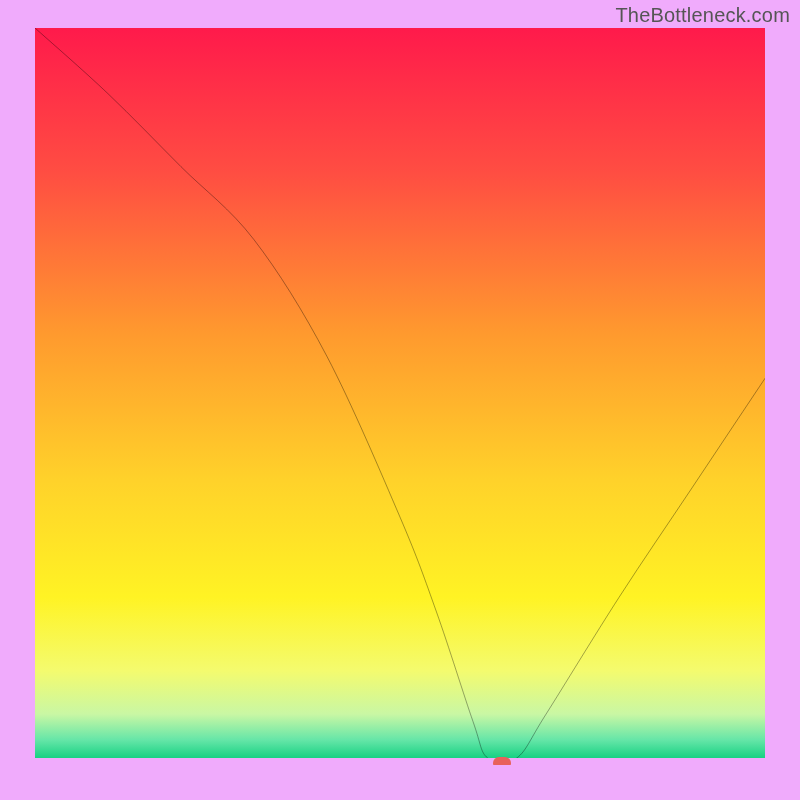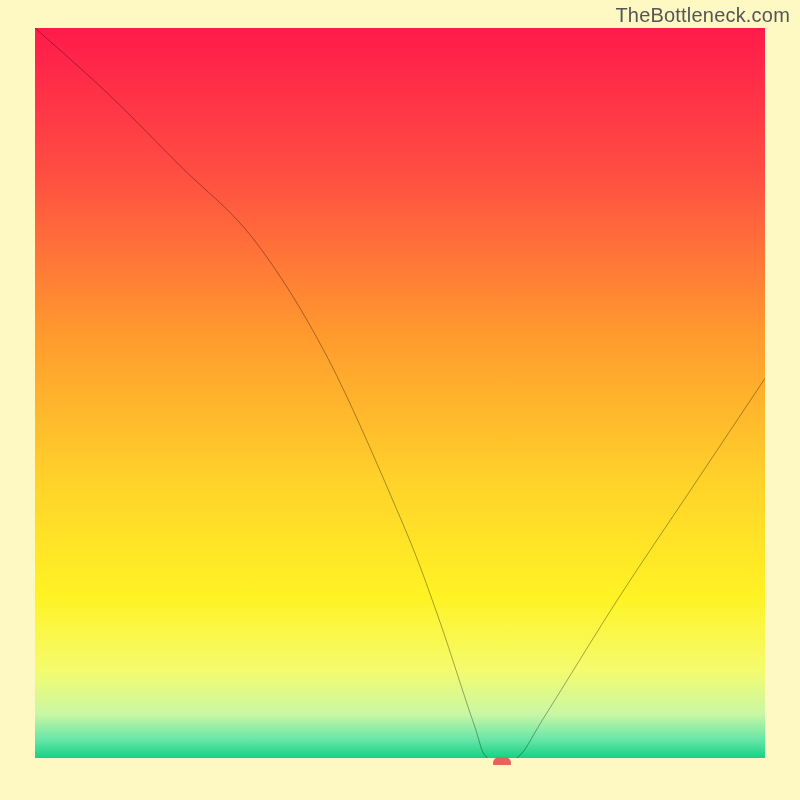--- a/index.html
+++ b/index.html
@@ -8,21 +8,21 @@
     width: 800px;
     height: 800px;
     background: #000;
     font-family: Arial, Helvetica, sans-serif;
     overflow: hidden;
   }
   .frame {
     position: relative;
     width: 800px;
     height: 800px;
-    background: #fef9c3;
+    background: #f0abfc;
   }
   .watermark {
     position: absolute;
     top: 4px;
     right: 10px;
     color: #555;
     font-size: 20px;
     font-weight: 500;
     letter-spacing: 0.2px;
     z-index: 10;

